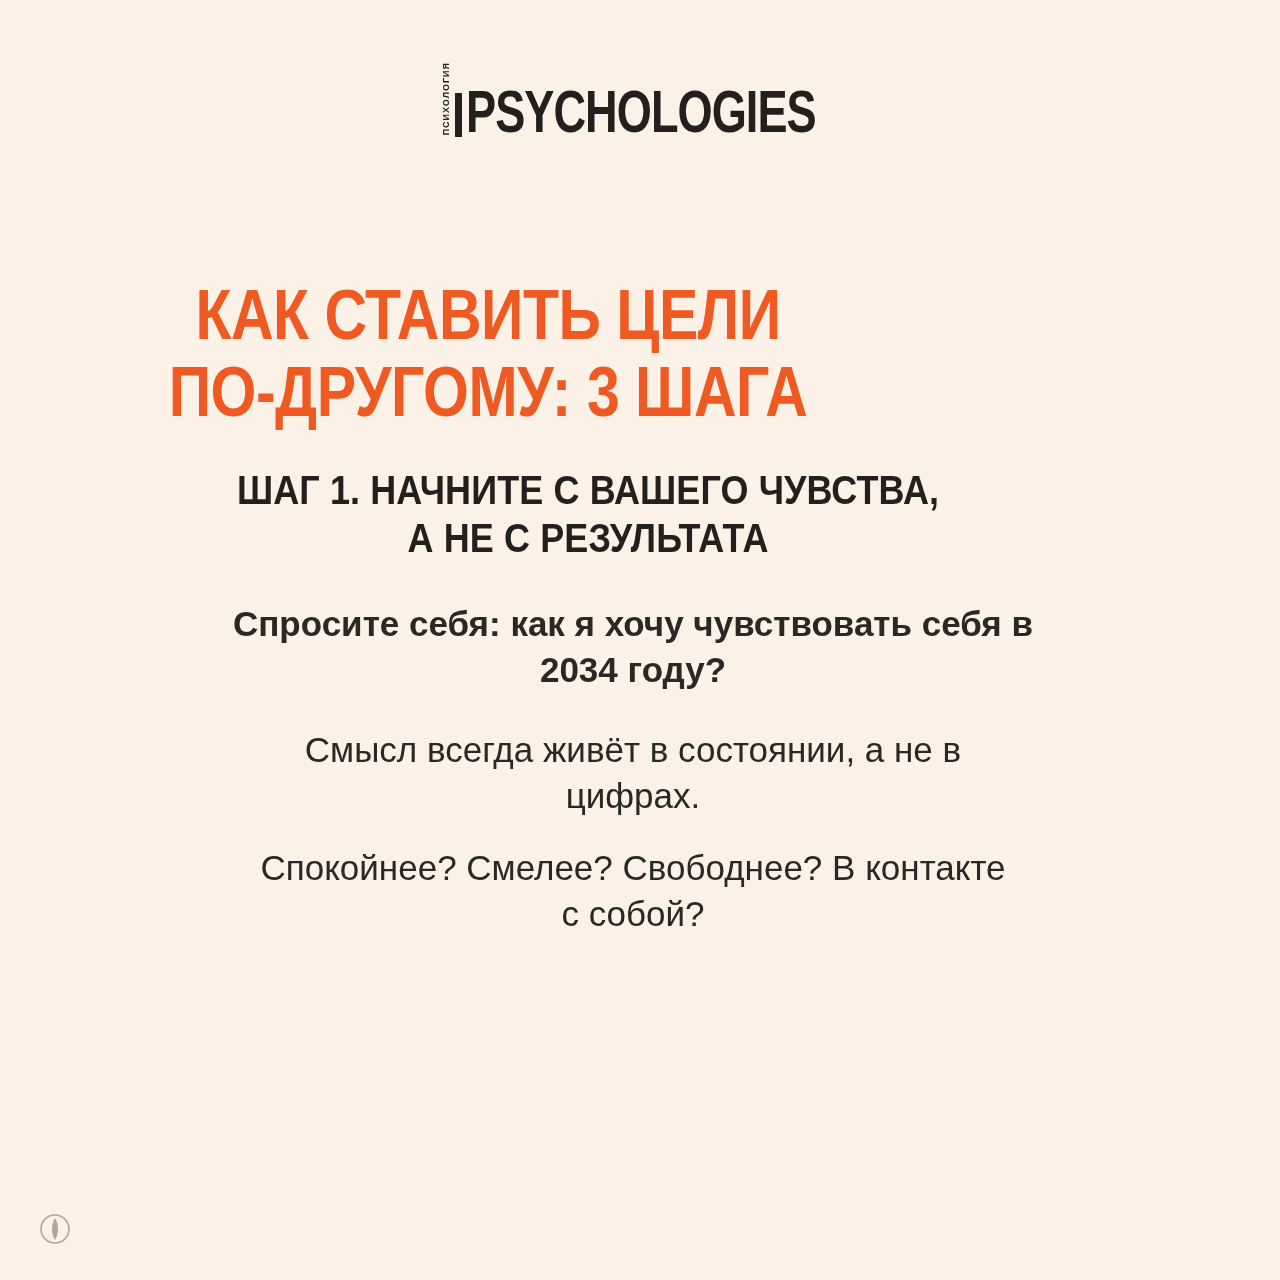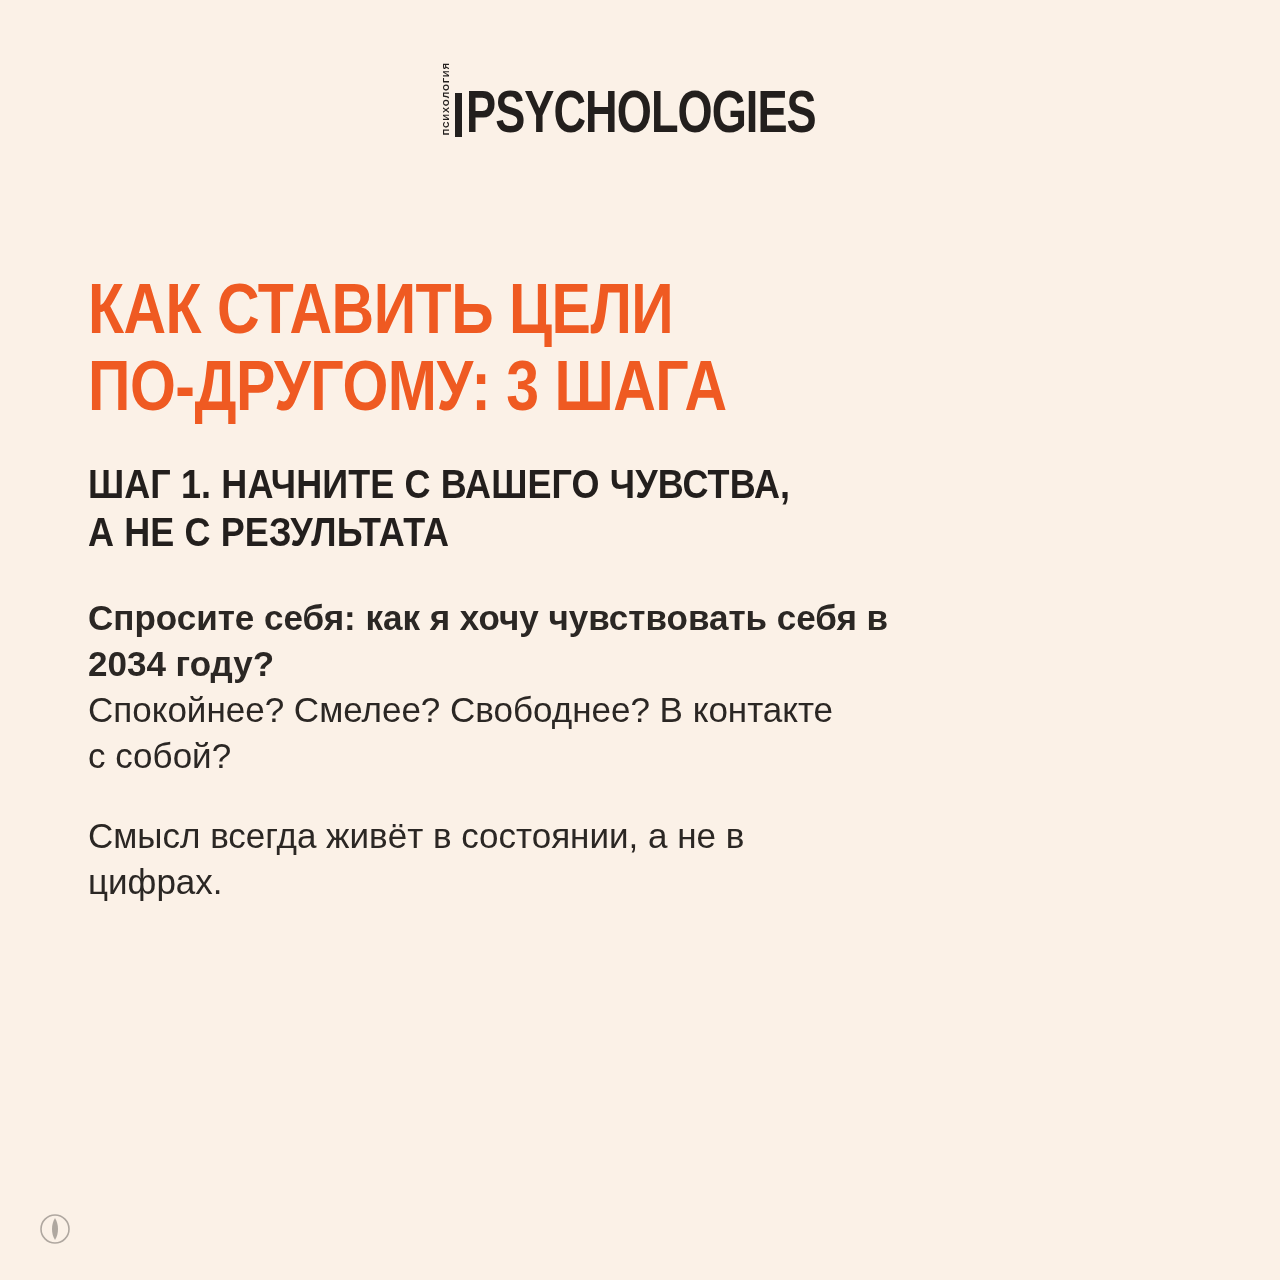--- a/index.html
+++ b/index.html
@@ -58,23 +58,24 @@
     letter-spacing: -1px;
     line-height: 0.92;
     color: #231f1d;
     transform: scaleY(1.22) scaleX(0.94);
     transform-origin: bottom left;
   }
 
   
   .content {
     position: absolute;
-    top: 270px;
+    top: 276px;
     left: 88px;
     width: 1104px;
+    text-align: center;
   }
 
   .headline {
     color: #ef5a22;
     font-weight: 700;
     font-size: 59px;
     line-height: 1.12;
     letter-spacing: -0.5px;
     text-transform: uppercase;
     transform: scaleY(1.18);
@@ -143,25 +144,25 @@
 
     <h1 class="headline">КАК СТАВИТЬ ЦЕЛИ
 ПО-ДРУГОМУ: 3 ШАГА</h1>
 
     <h2 class="step-title">ШАГ 1. НАЧНИТЕ С ВАШЕГО ЧУВСТВА,
 А НЕ С РЕЗУЛЬТАТА</h2>
 
     <p class="para bold">Спросите себя: как я хочу чувствовать себя в
 2034 году?</p>
 
+    <p class="para lead-gap">Смысл всегда живёт в состоянии, а не в
+цифрах.</p>
+
     <p class="para">Спокойнее? Смелее? Свободнее? В контакте
 с собой?</p>
-
-    <p class="para lead-gap">Смысл всегда живёт в состоянии, а не в
-цифрах.</p>
 
   </div>
 
   <div class="footer-mark">
     <svg width="30" height="30" viewBox="0 0 30 30" aria-hidden="true">
       <circle cx="15" cy="15" r="14" fill="none" stroke="#231f1d" stroke-width="1.6"></circle>
       <path d="M15 4 C19 10 19 20 15 26 C11 20 11 10 15 4 Z" fill="#231f1d"></path>
     </svg>
   </div>
 

